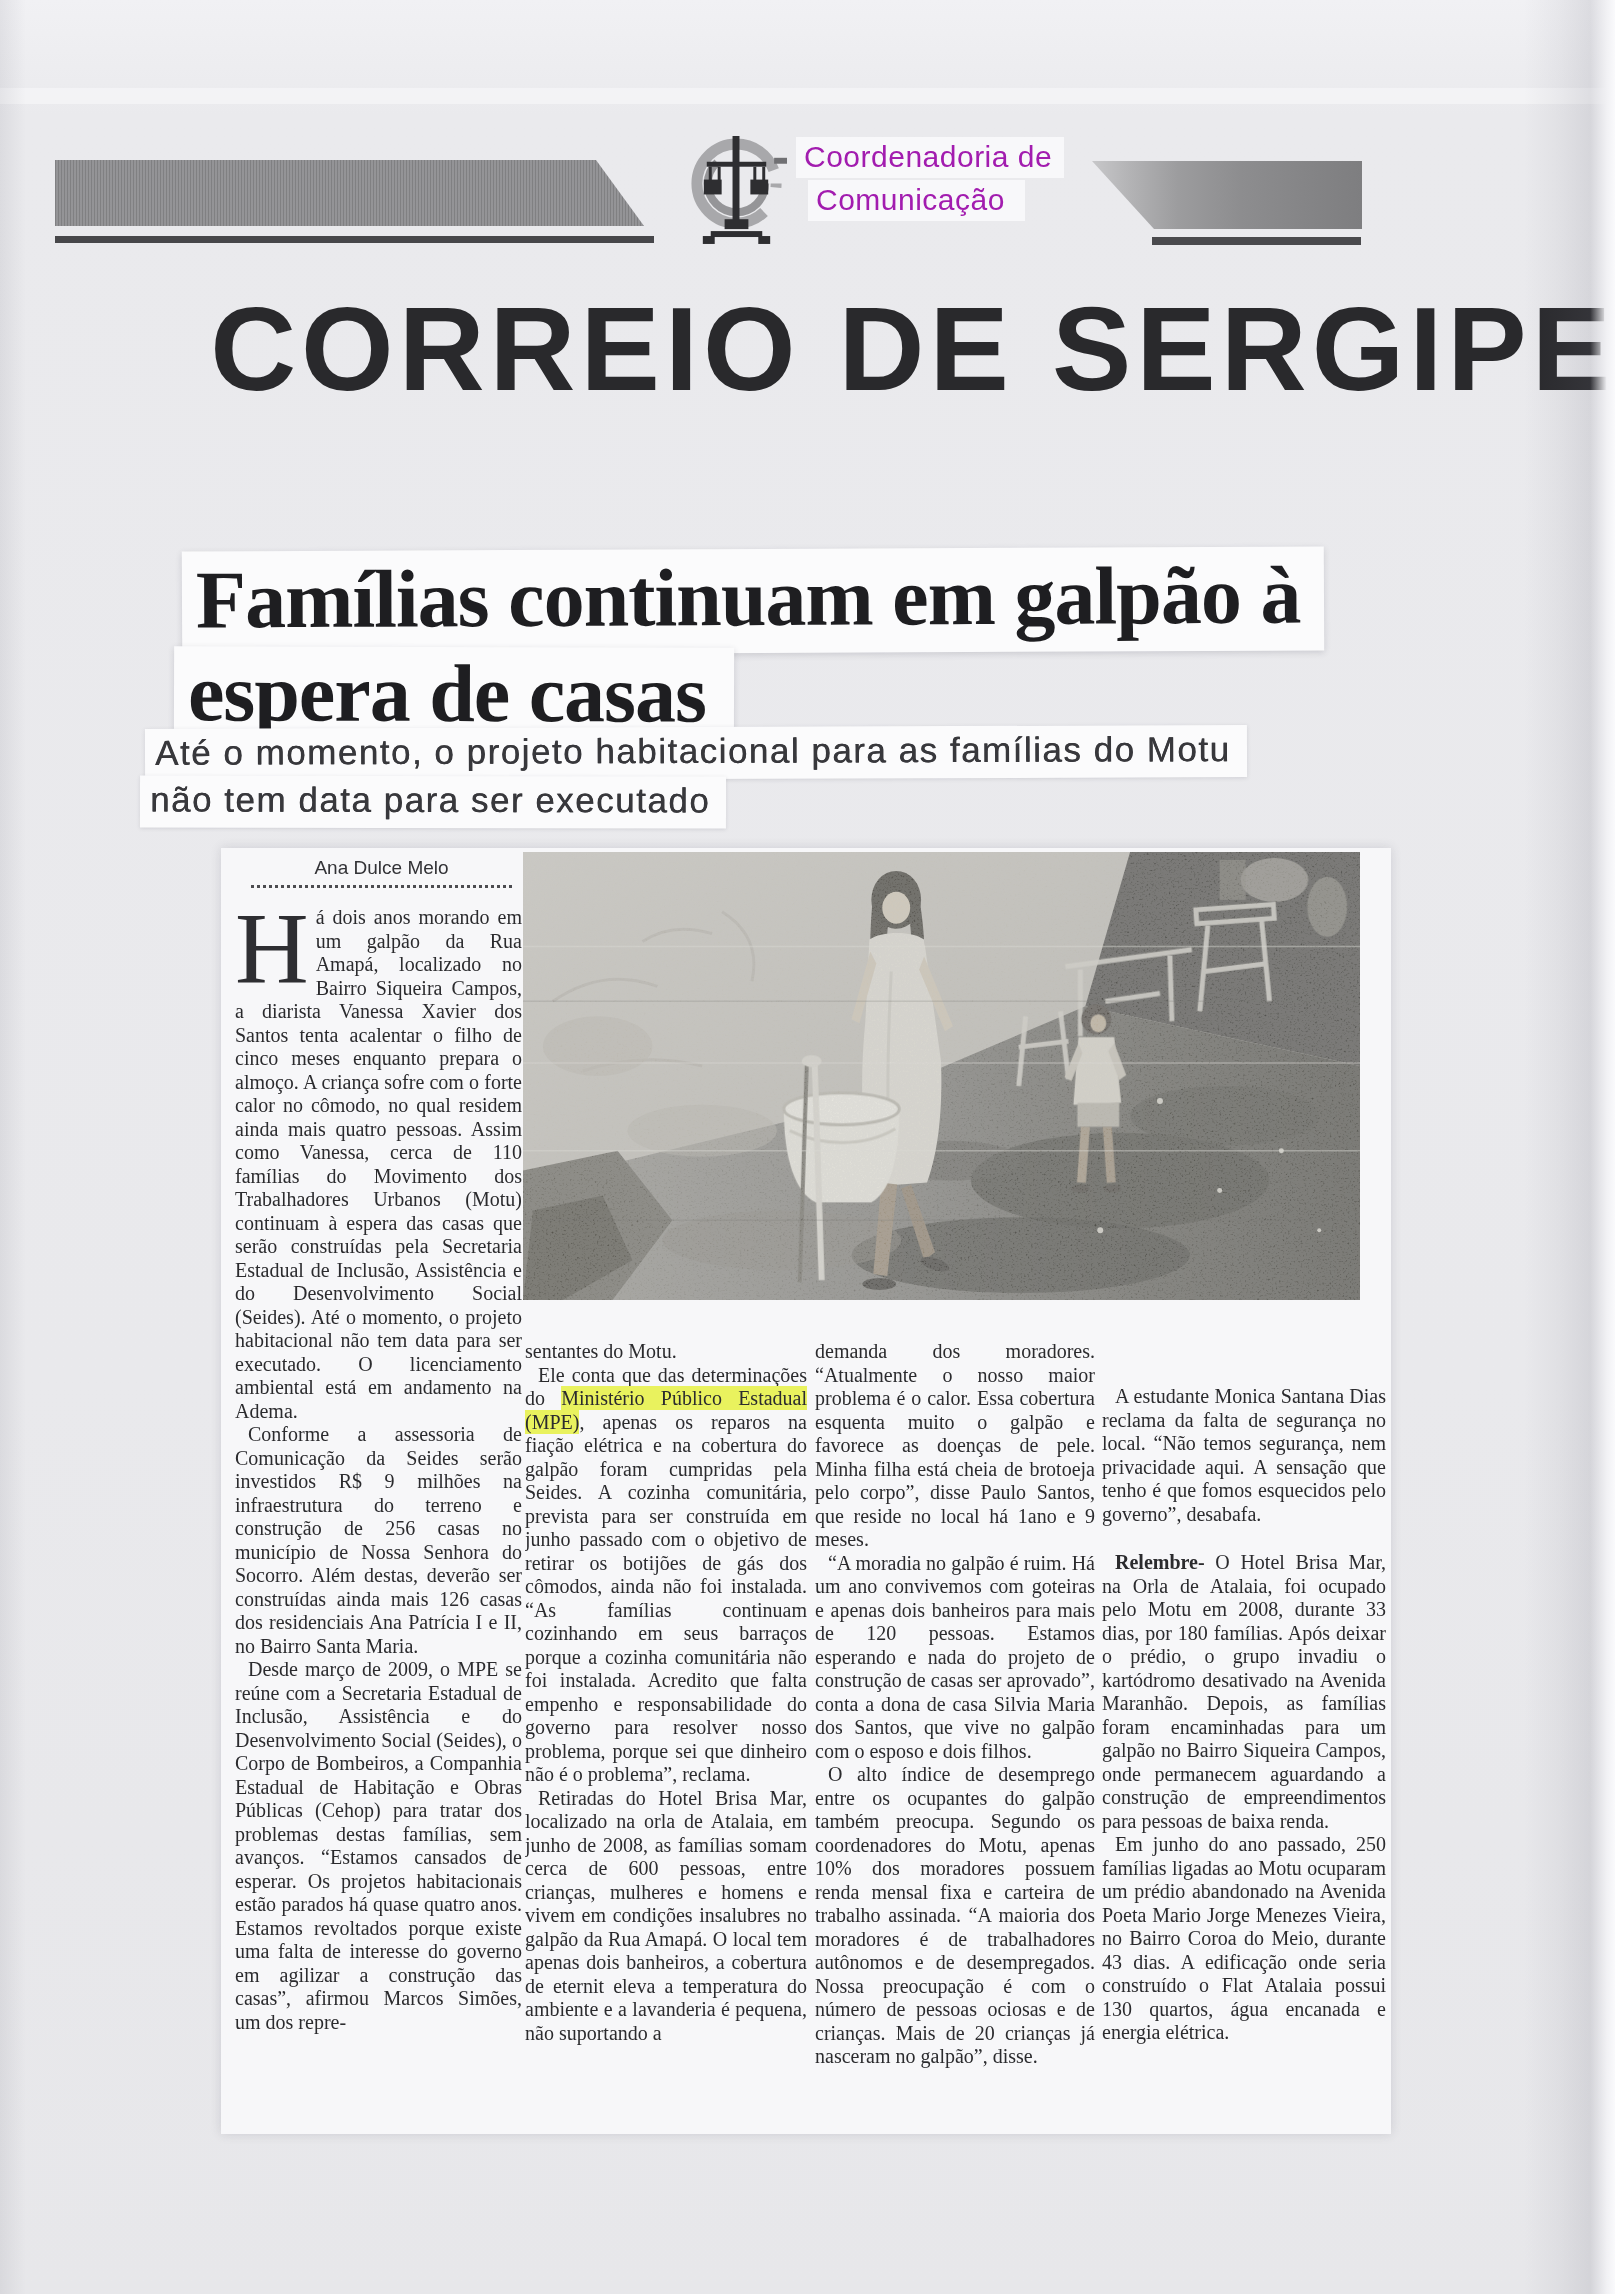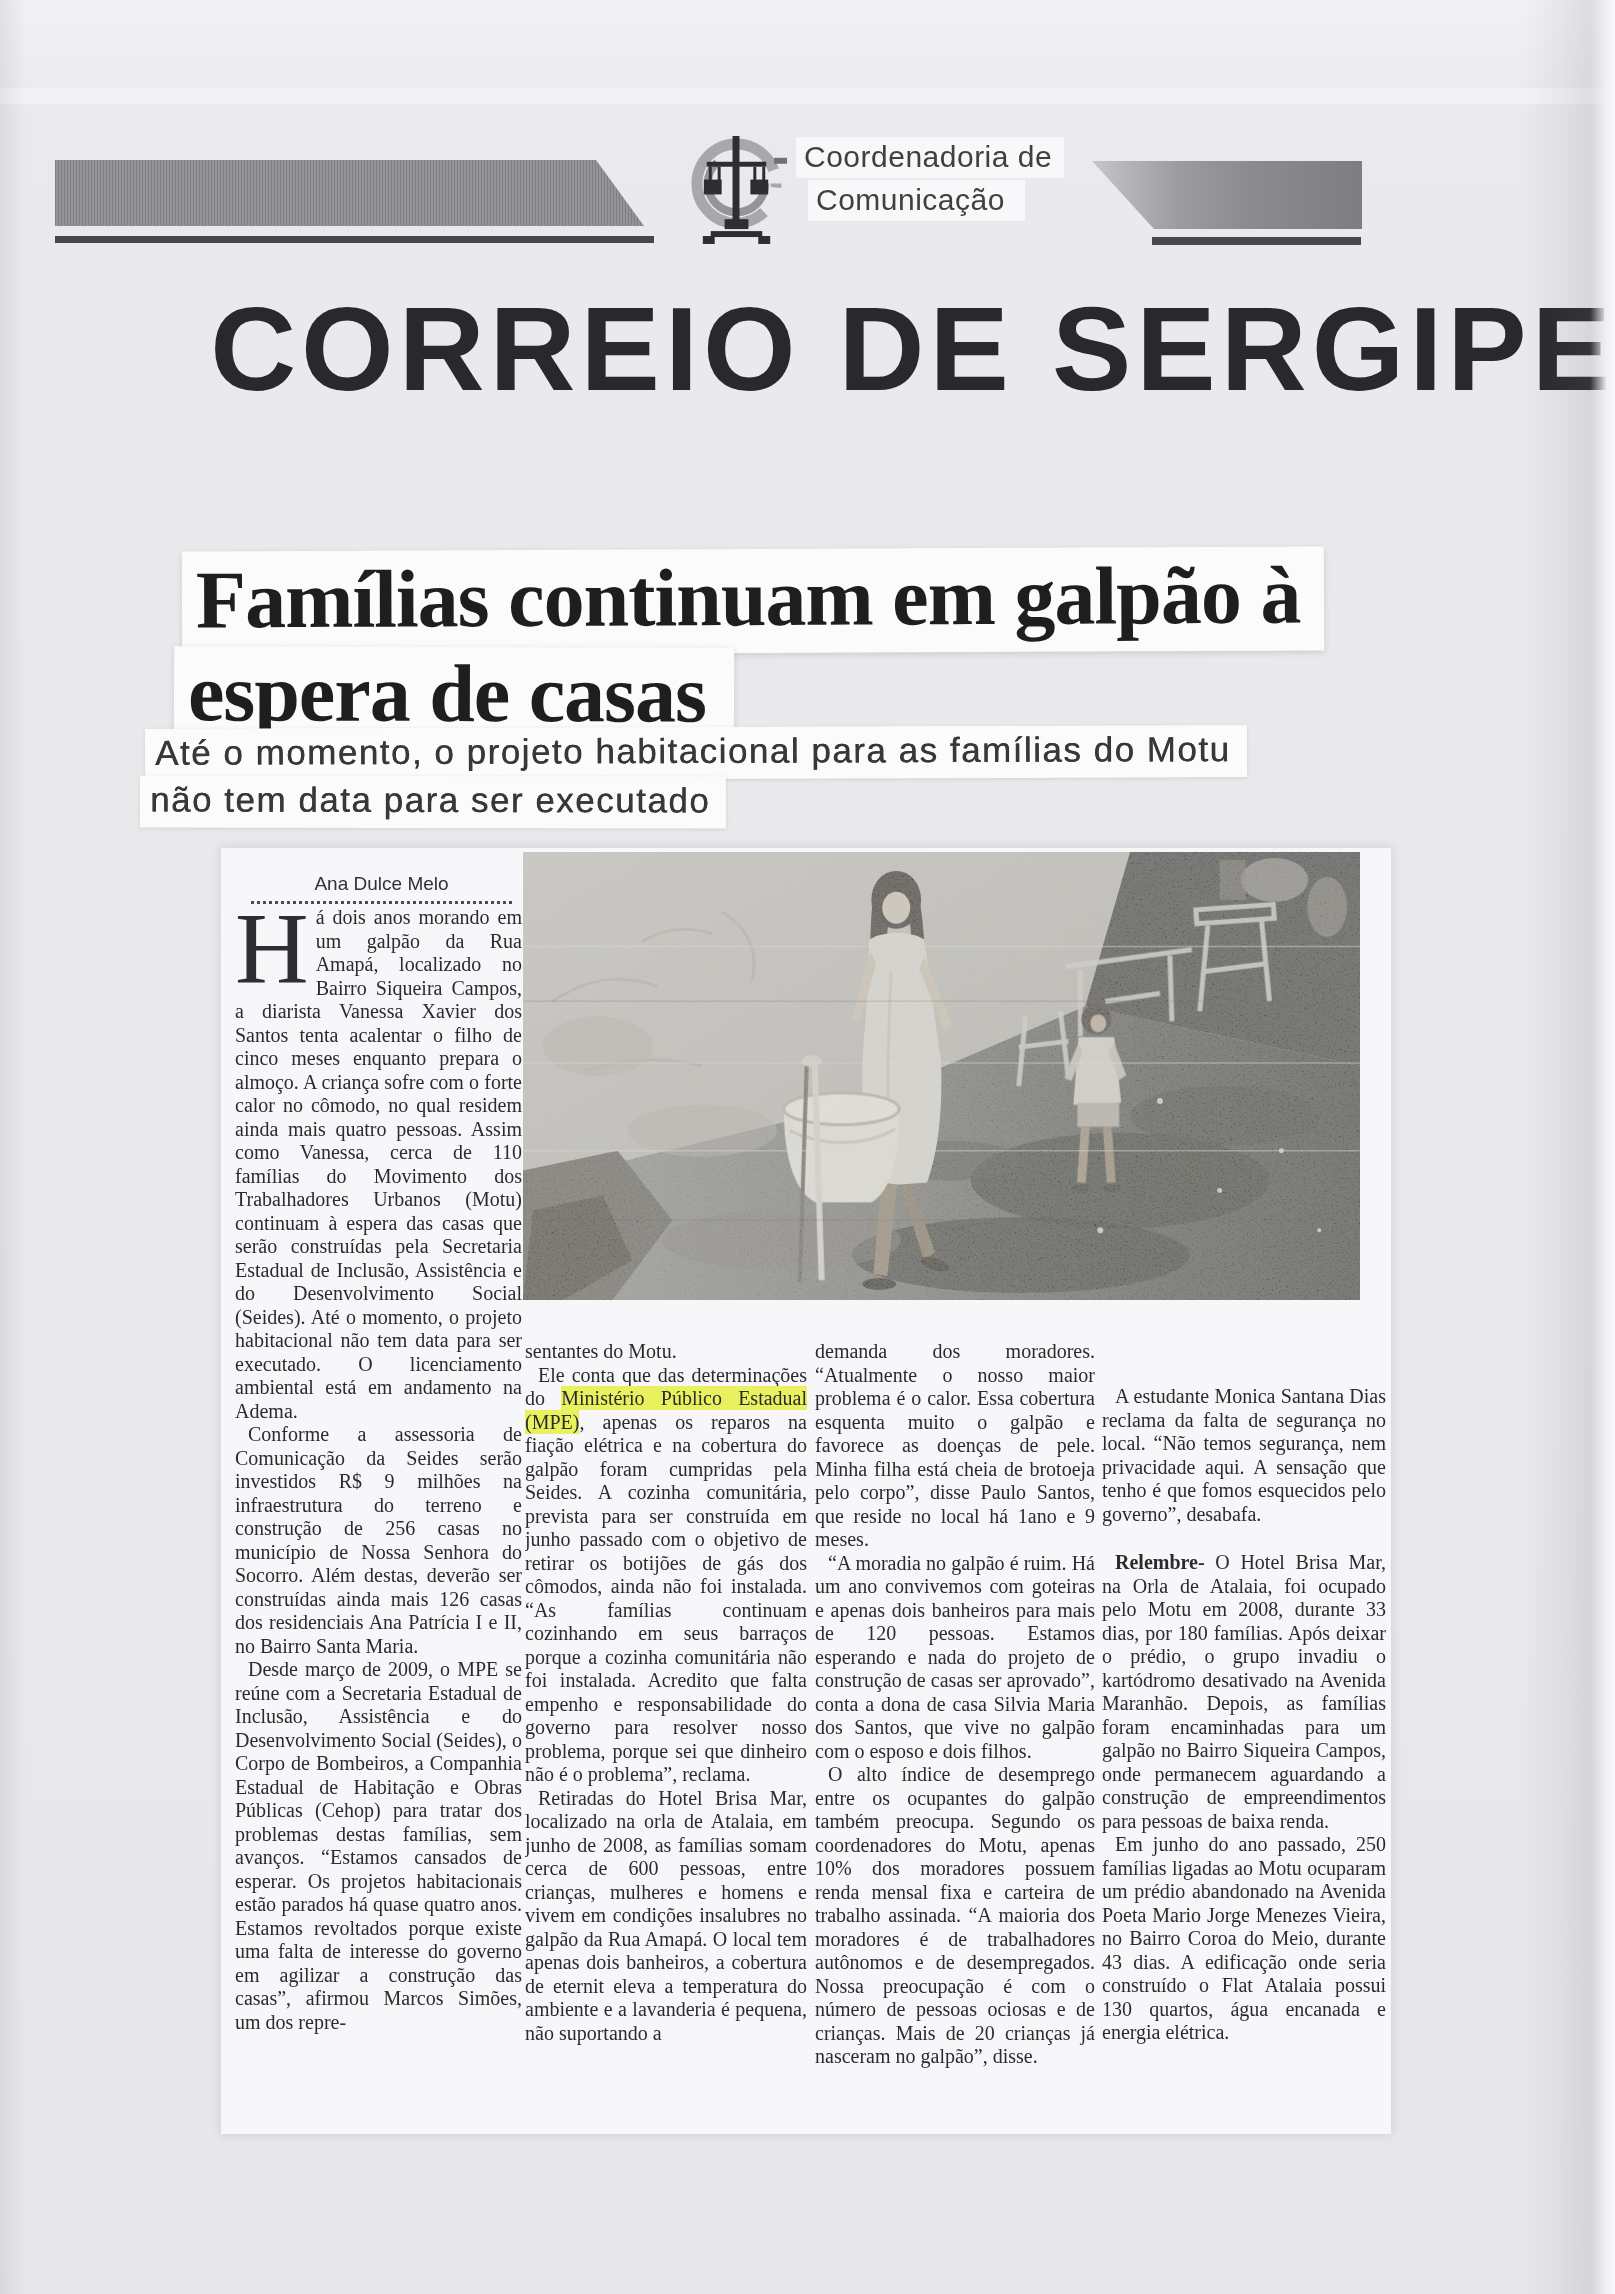--- a/index.html
+++ b/index.html
@@ -21,21 +21,21 @@
     background-image:repeating-linear-gradient(90deg,rgba(0,0,0,.10) 0 1px,rgba(255,255,255,.05) 1px 3px);
     clip-path:polygon(0 0,calc(100% - 48px) 0,100% 100%,0 100%);}
   .banner-left-line{position:absolute;left:55px;top:236px;width:599px;height:7px;background:#47474a;}
   .banner-right{position:absolute;left:1092px;top:161px;width:270px;height:68px;
     background:linear-gradient(90deg,#c7c7c9 0%,#b3b3b5 14%,#9c9c9e 32%,#8d8d8f 55%,#858587 78%,#7e7e80 100%);
     clip-path:polygon(0 0,100% 0,100% 100%,62px 100%);}
   .banner-right-line{position:absolute;left:1152px;top:237px;width:209px;height:8px;background:#4a4a4d;}
   .logo{position:absolute;left:685px;top:127px;width:103px;height:123px;}
   .org{position:absolute;left:796px;top:137px;}
   .org-line{display:block;width:max-content;background:#f8f8fa;padding:2px 12px 3px 8px;
-    font-size:30px;line-height:36px;color:#404040;letter-spacing:0.5px;}
+    font-size:30px;line-height:36px;color:#a21caf;letter-spacing:0.5px;}
   .org-line.l2{margin-top:2px;margin-left:12px;padding-right:20px;}
 
   
   .np-name{position:absolute;left:0;top:289px;width:100%;text-align:right;
     font-weight:700;font-size:119px;line-height:1;letter-spacing:5px;color:#29292c;}
   .np-date{position:absolute;left:0;top:450px;width:100%;text-align:center;
     font-weight:700;font-size:84px;line-height:1;letter-spacing:14px;color:#29292c;}
 
   .strip{position:absolute;background:#fbfbfc;box-shadow:0 2px 6px rgba(60,60,80,.18);white-space:nowrap;}
   .head1{left:182px;top:549px;padding:8px 24px 14px 14px;transform:rotate(-.25deg);}
@@ -43,21 +43,21 @@
   .head1,.head2{font-family:"Liberation Serif","DejaVu Serif",serif;font-weight:700;
     font-size:82px;line-height:1;letter-spacing:-1px;color:#1e1e21;}
   .sub1{left:145px;top:727px;transform:rotate(-.2deg);}
   .sub2{left:140px;top:776px;transform:rotate(.1deg);}
   .sub1,.sub2{padding:4px 16px 8px 10px;font-size:35px;line-height:1.15;letter-spacing:1.5px;
     color:#38383c;text-shadow:0.4px 0 currentColor;box-shadow:0 1px 4px rgba(60,60,80,.15);}
 
   
   .clip{position:absolute;left:221px;top:848px;width:1170px;height:1286px;
     background:#f7f7f9;box-shadow:0 0 10px rgba(60,60,80,.16);}
-  .byline{position:absolute;left:30px;top:24px;width:261px;text-align:center;
+  .byline{position:absolute;left:30px;top:8px;width:261px;text-align:center;
     font-size:19px;line-height:24px;color:#323236;padding-bottom:5px;border-bottom:3px dotted #4c4c50;}
   .photo{position:absolute;left:302px;top:4px;width:837px;height:448px;display:block;}
   .caption{position:absolute;left:305px;top:458px;font-weight:700;font-size:22px;
     line-height:26px;letter-spacing:0.2px;color:#1f1f23;}
 
   .col{position:absolute;font-family:"Liberation Serif","DejaVu Serif",serif;
     font-size:20px;line-height:23.5px;color:#2b2b2e;text-align:justify;overflow:hidden;}
   .col p{margin:0;}
   .col p.ind{text-indent:13px;}
   .col p.mt{margin-top:25px;}

